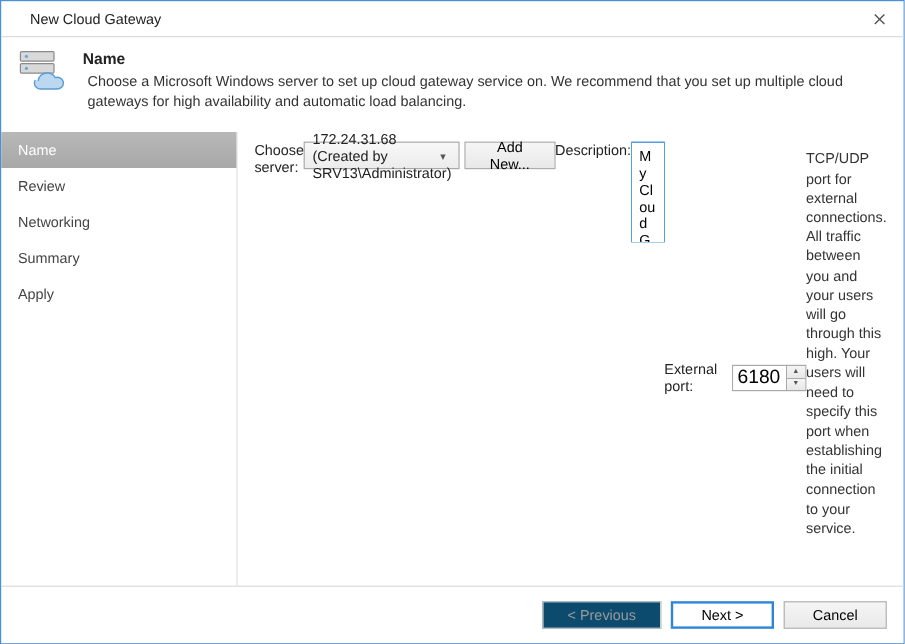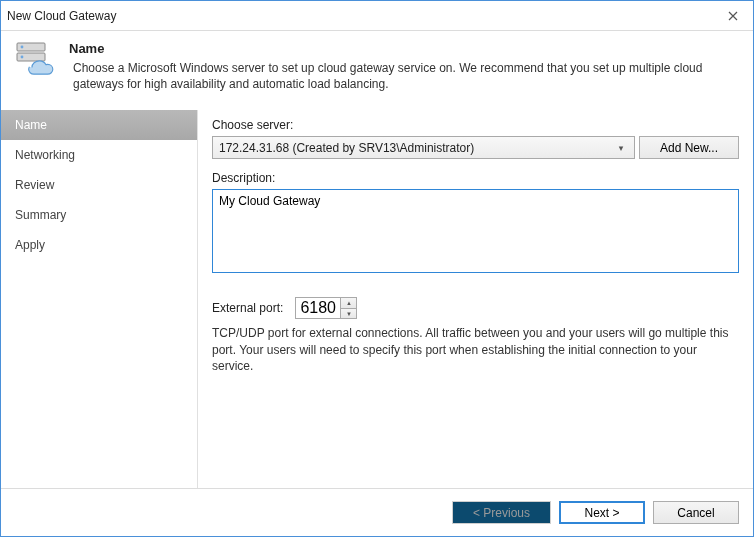--- a/index.html
+++ b/index.html
@@ -1,32 +1,32 @@
 <!DOCTYPE html>
 <html><head>
 <meta charset="utf-8">
 <style>
   * { box-sizing: border-box; }
   html, body { margin:0; padding:0; font-family: "Segoe UI", Tahoma, sans-serif; font-size:12px; color:#222; }
   .window { width:754px; height:537px; border:1px solid #4a90d9; background:#fff; display:flex; flex-direction:column; }
-  .titlebar { height:30px; display:flex; align-items:center; justify-content:space-between; padding:0 0 0 6px; border-bottom:1px solid #dcdcdc; }
+  .titlebar { height:30px; display:flex; align-items:center; justify-content:space-between; padding:0 0 0 24px; border-bottom:1px solid #dcdcdc; }
   .titlebar .title { font-size:12px; }
   .titlebar .close { width:40px; height:30px; display:flex; align-items:center; justify-content:center; font-size:14px; color:#555; }
 
   .header { display:flex; align-items:flex-start; padding:10px 14px 14px 14px; }
   .header .icon { width:44px; height:40px; margin-right:10px; flex-shrink:0; }
   .header h1 { margin:0 0 4px 0; font-size:13px; font-weight:700; }
   .header p { margin:4px; font-size:12px; color:#333; line-height:1.35; }
 
   .body { flex:1; display:flex; min-height:0; }
   .sidebar { width:197px; border-right:1px solid #e0e0e0; display:flex; flex-direction:column; }
   .sidebar .step { padding:8px 14px; font-size:12px; color:#444; }
   .sidebar .step.active { background:linear-gradient(#b8b8b8,#a8a8a8); color:#fff; }
 
-  .content { flex:1; padding:8px 14px 0 14px; display:flex; flex-direction:column; }
+  .content { flex:1; padding:8px 14px 0 14px; display:flex; flex-direction:row; }
   .field-label { font-size:12px; margin-bottom:4px; }
   .row { display:flex; gap:4px; margin-bottom:12px; }
   .server-select { flex:1; height:23px; border:1px solid #a9a9a9; background:linear-gradient(#f8f8f8,#ececec); display:flex; align-items:center; padding:0 6px; position:relative; }
   .server-select .caret { position:absolute; right:4px; top:0; bottom:0; width:18px; display:flex; align-items:center; justify-content:center; font-size:9px; color:#555; border-left:0; }
   .btn { height:23px; padding:0 20px; border:1px solid #adadad; background:linear-gradient(#f5f5f5,#e9e9e9); font-size:12px; display:inline-flex; align-items:center; justify-content:center; min-width:70px; }
   .btn:disabled, .btn.disabled { color:#9a9a9a; background:#0c4a6e; border-color:#cfcfcf; }
   .btn.primary { border:2px solid #2f86d7; background:#fff; }
 
   .desc { width:100%; height:84px; border:1px solid #2f86d7; padding:4px 6px; font-family:inherit; font-size:12px; resize:none; outline:none; }
 
@@ -69,22 +69,22 @@
     </div>
     <div>
       <h1>Name</h1>
       <p>Choose a Microsoft Windows server to set up cloud gateway service on. We recommend that you set up multiple cloud gateways for high availability and automatic load balancing.</p>
     </div>
   </div>
 
   <div class="body">
     <div class="sidebar">
       <div class="step active">Name</div>
+      <div class="step">Review</div>
       <div class="step">Networking</div>
-      <div class="step">Review</div>
       <div class="step">Summary</div>
       <div class="step">Apply</div>
     </div>
 
     <div class="content">
       <div class="field-label">Choose server:</div>
       <div class="row">
         <div class="server-select">
           <span>172.24.31.68 (Created by SRV13\Administrator)</span>
           <span class="caret">▾</span>
@@ -98,21 +98,21 @@
       <div class="port-row">
         <span>External port:</span>
         <div class="spinner">
           <input type="text" value="6180" style="">
           <div class="spin-btns">
             <div>▲</div>
             <div>▼</div>
           </div>
         </div>
       </div>
-      <div class="hint">TCP/UDP port for external connections. All traffic between you and your users will go multiple this port. Your users will need to specify this port when establishing the initial connection to your service.</div>
+      <div class="hint">TCP/UDP port for external connections. All traffic between you and your users will go through this high. Your users will need to specify this port when establishing the initial connection to your service.</div>
     </div>
   </div>
 
   <div class="footer">
     <button class="btn disabled" disabled="">&lt; Previous</button>
     <button class="btn primary">Next &gt;</button>
     <button class="btn">Cancel</button>
   </div>
 </div>
 

